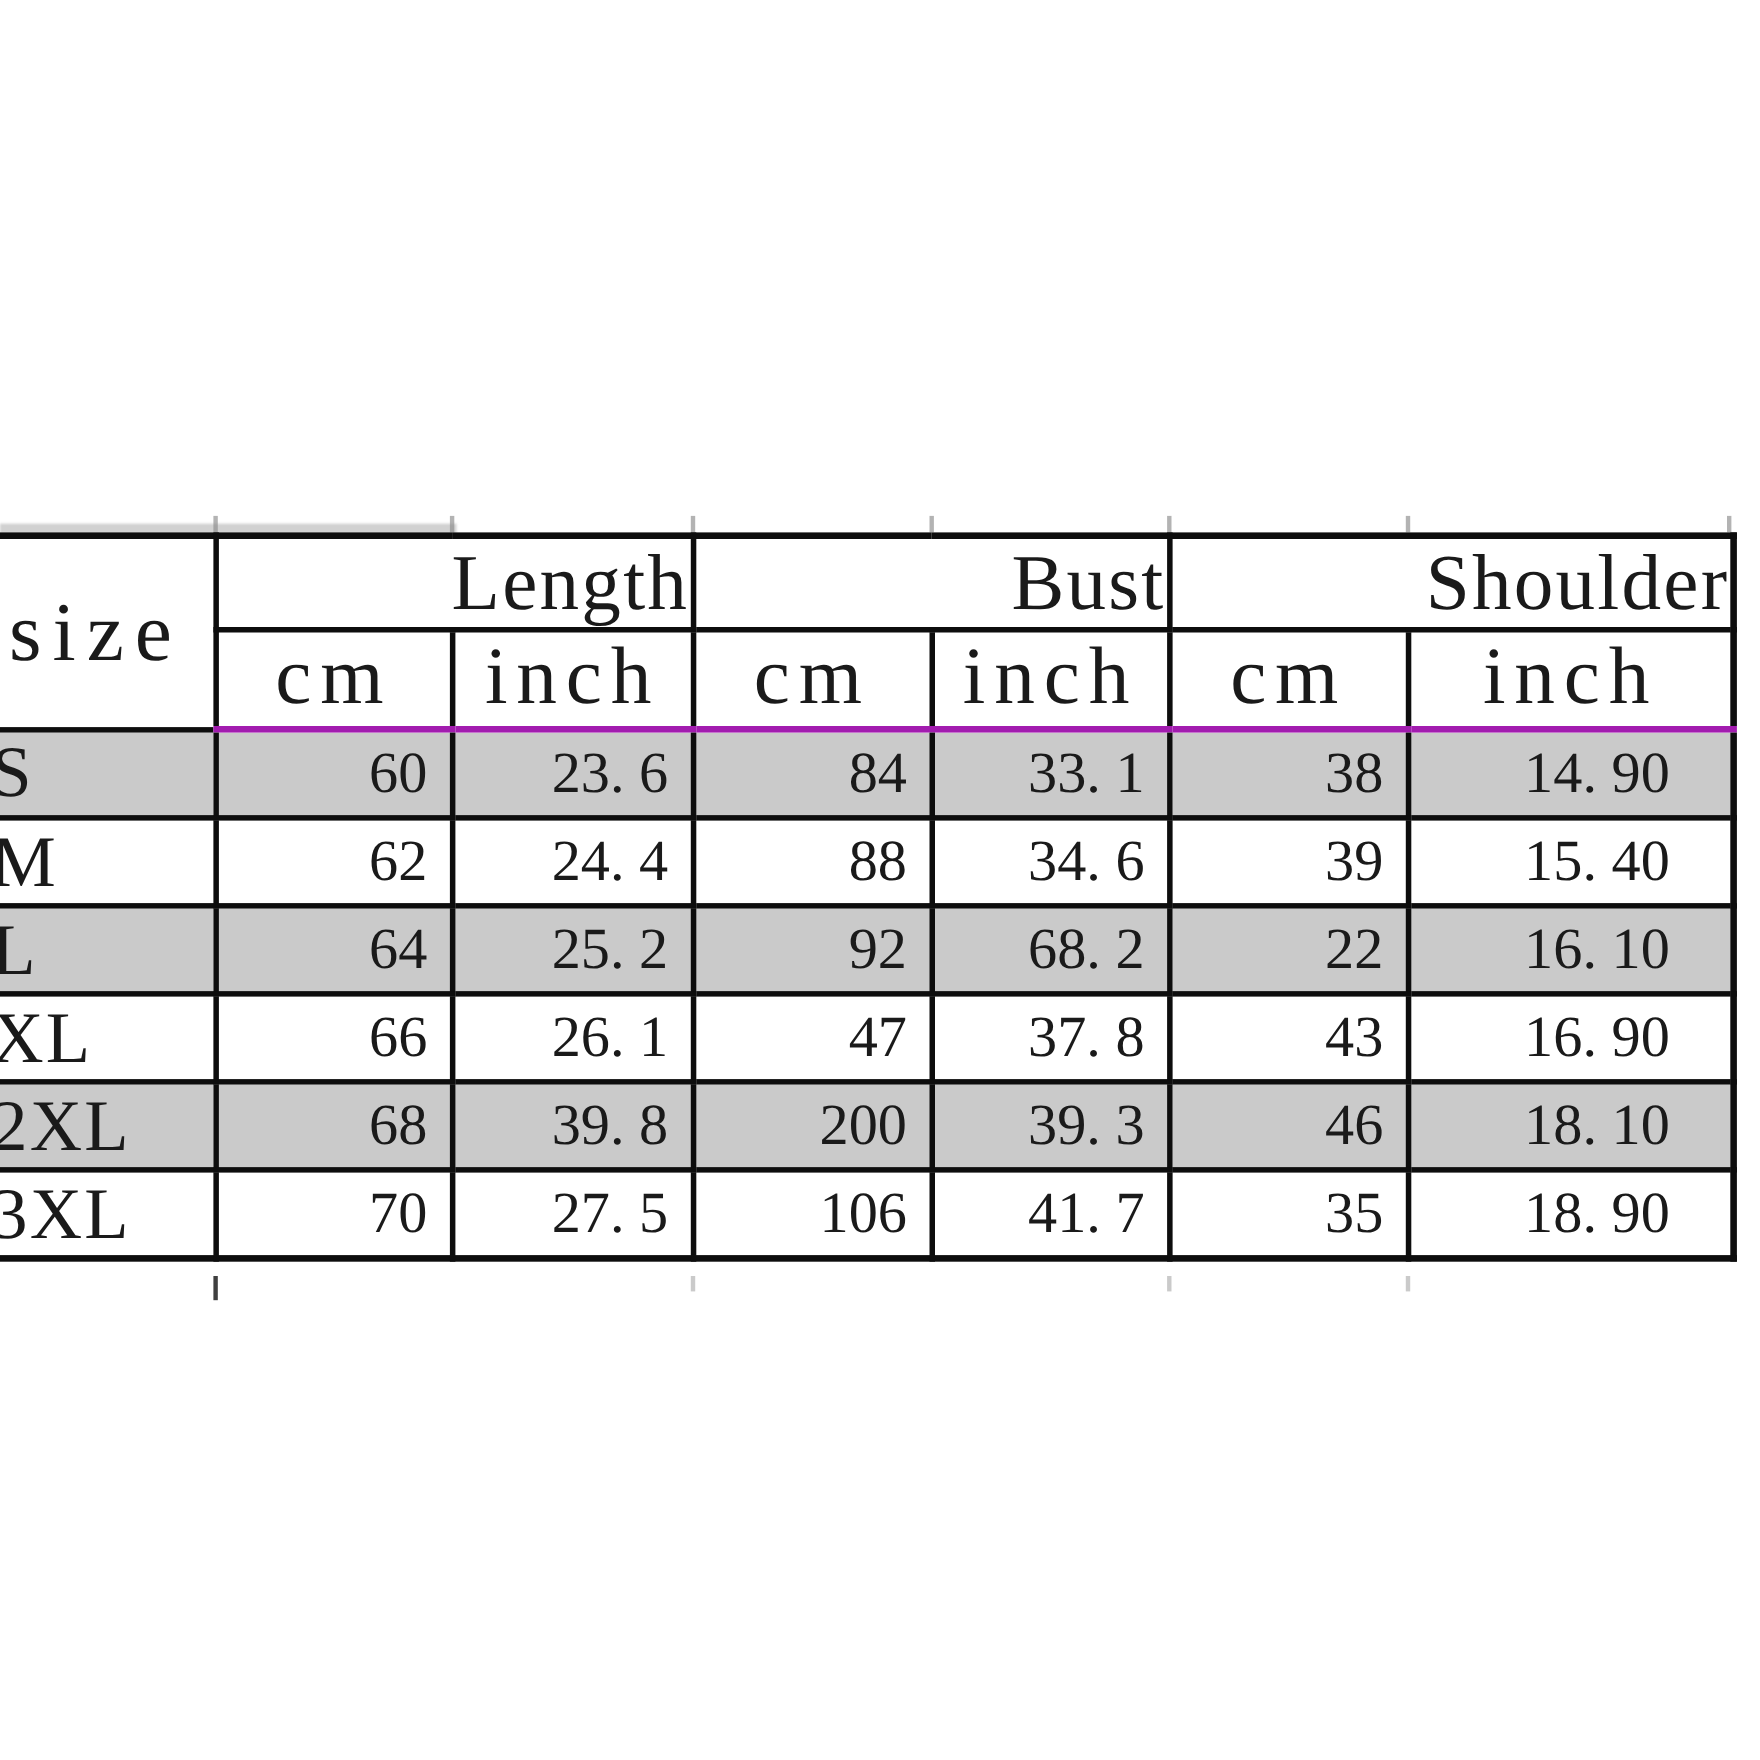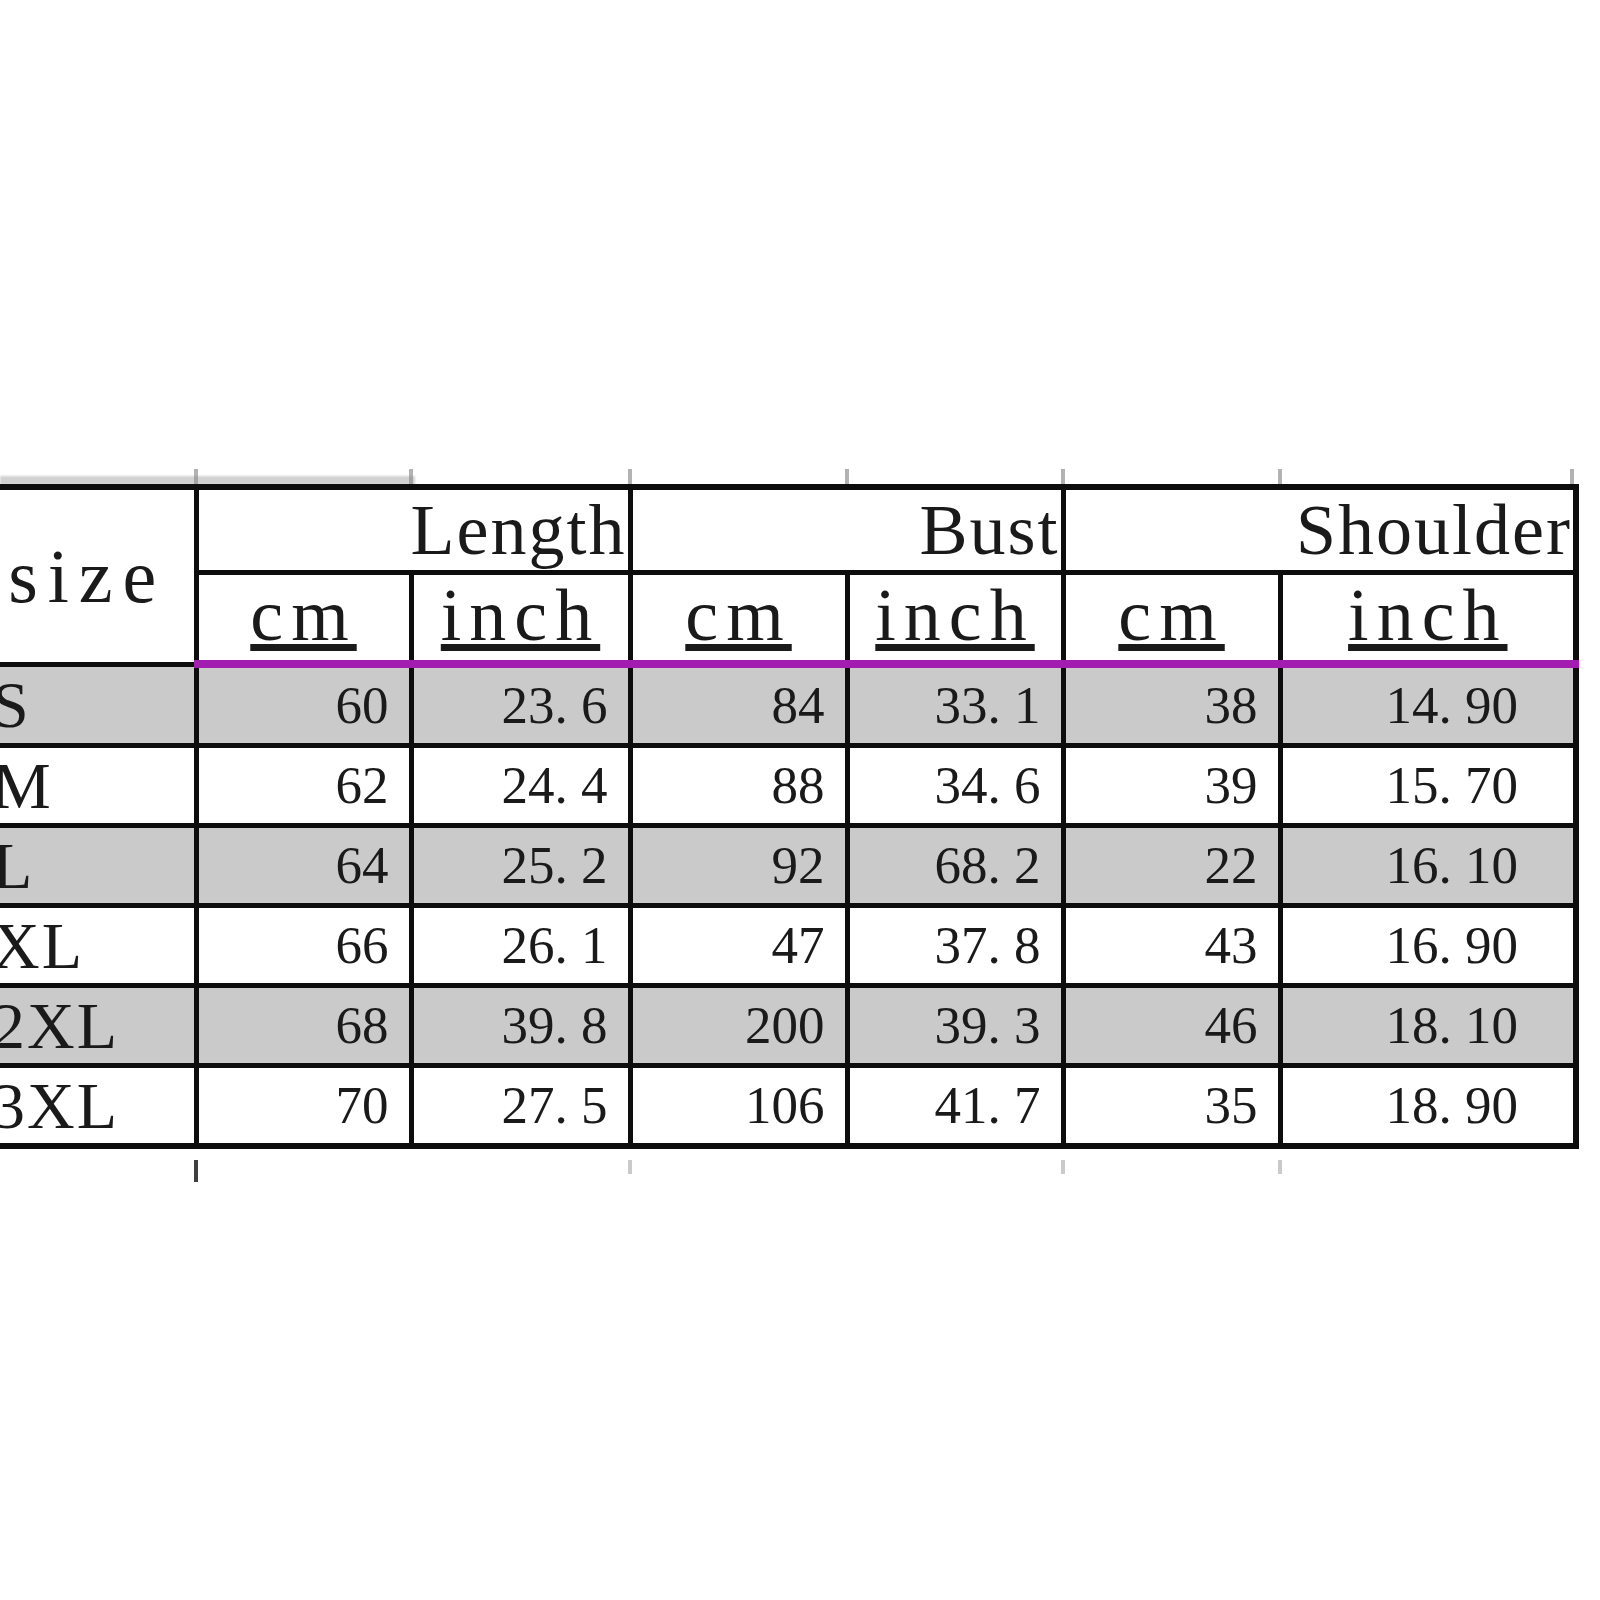--- a/index.html
+++ b/index.html
@@ -47,21 +47,21 @@
     border: 5px solid #0d0d0d;
     font-weight: normal;
     line-height: 1;
     background: #ffffff;
     overflow: hidden;
     white-space: nowrap;
   }
   td:first-child, th:first-child { border-left: none; }
 
   tr.group-row th { height: 75px; }
-  tr.unit-row  th { height: 76px; border-bottom: 8px solid #a21caf; text-decoration: underline; }
+  tr.unit-row  th { height: 76px; border-bottom: 6px solid #a21caf; }
   tbody tr td     { height: 73px; }
 
   th.corner {
     font-size: 76px;
     letter-spacing: 10px;
     text-align: center;
     vertical-align: middle;
     padding-left: 42px;
   }
   th.group {
@@ -176,21 +176,21 @@
           <td class="num">38</td>
           <td class="num last">14. 90</td>
         </tr>
         <tr>
           <td class="size-label">M</td>
           <td class="num">62</td>
           <td class="num">24. 4</td>
           <td class="num">88</td>
           <td class="num">34. 6</td>
           <td class="num">39</td>
-          <td class="num last">15. 70</td>
+          <td class="num last">15. 40</td>
         </tr>
         <tr>
           <td class="size-label">L</td>
           <td class="num">64</td>
           <td class="num">25. 2</td>
           <td class="num">92</td>
           <td class="num">68. 2</td>
           <td class="num">22</td>
           <td class="num last">16. 10</td>
         </tr>

